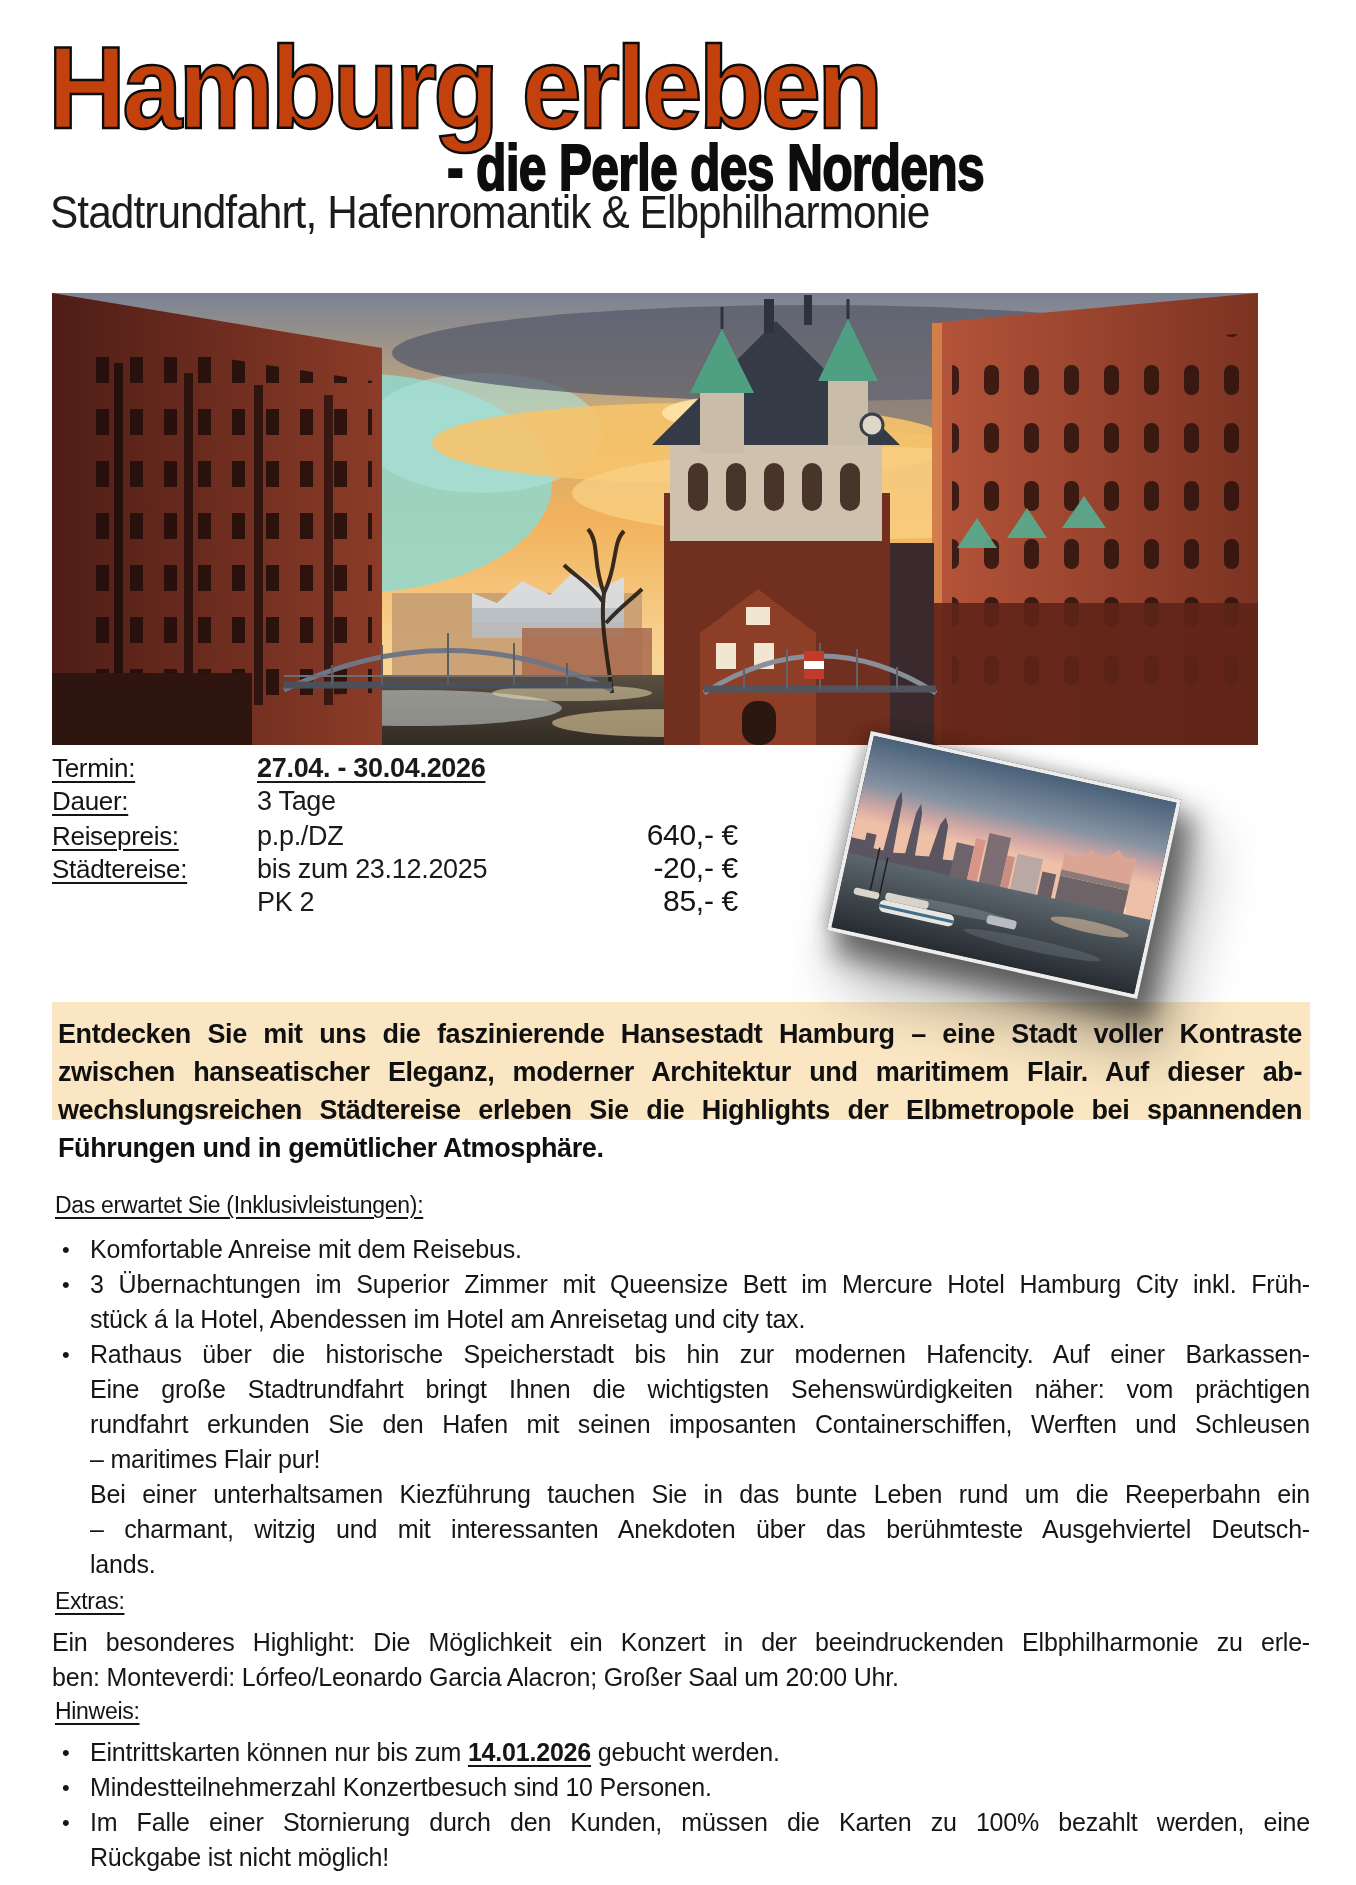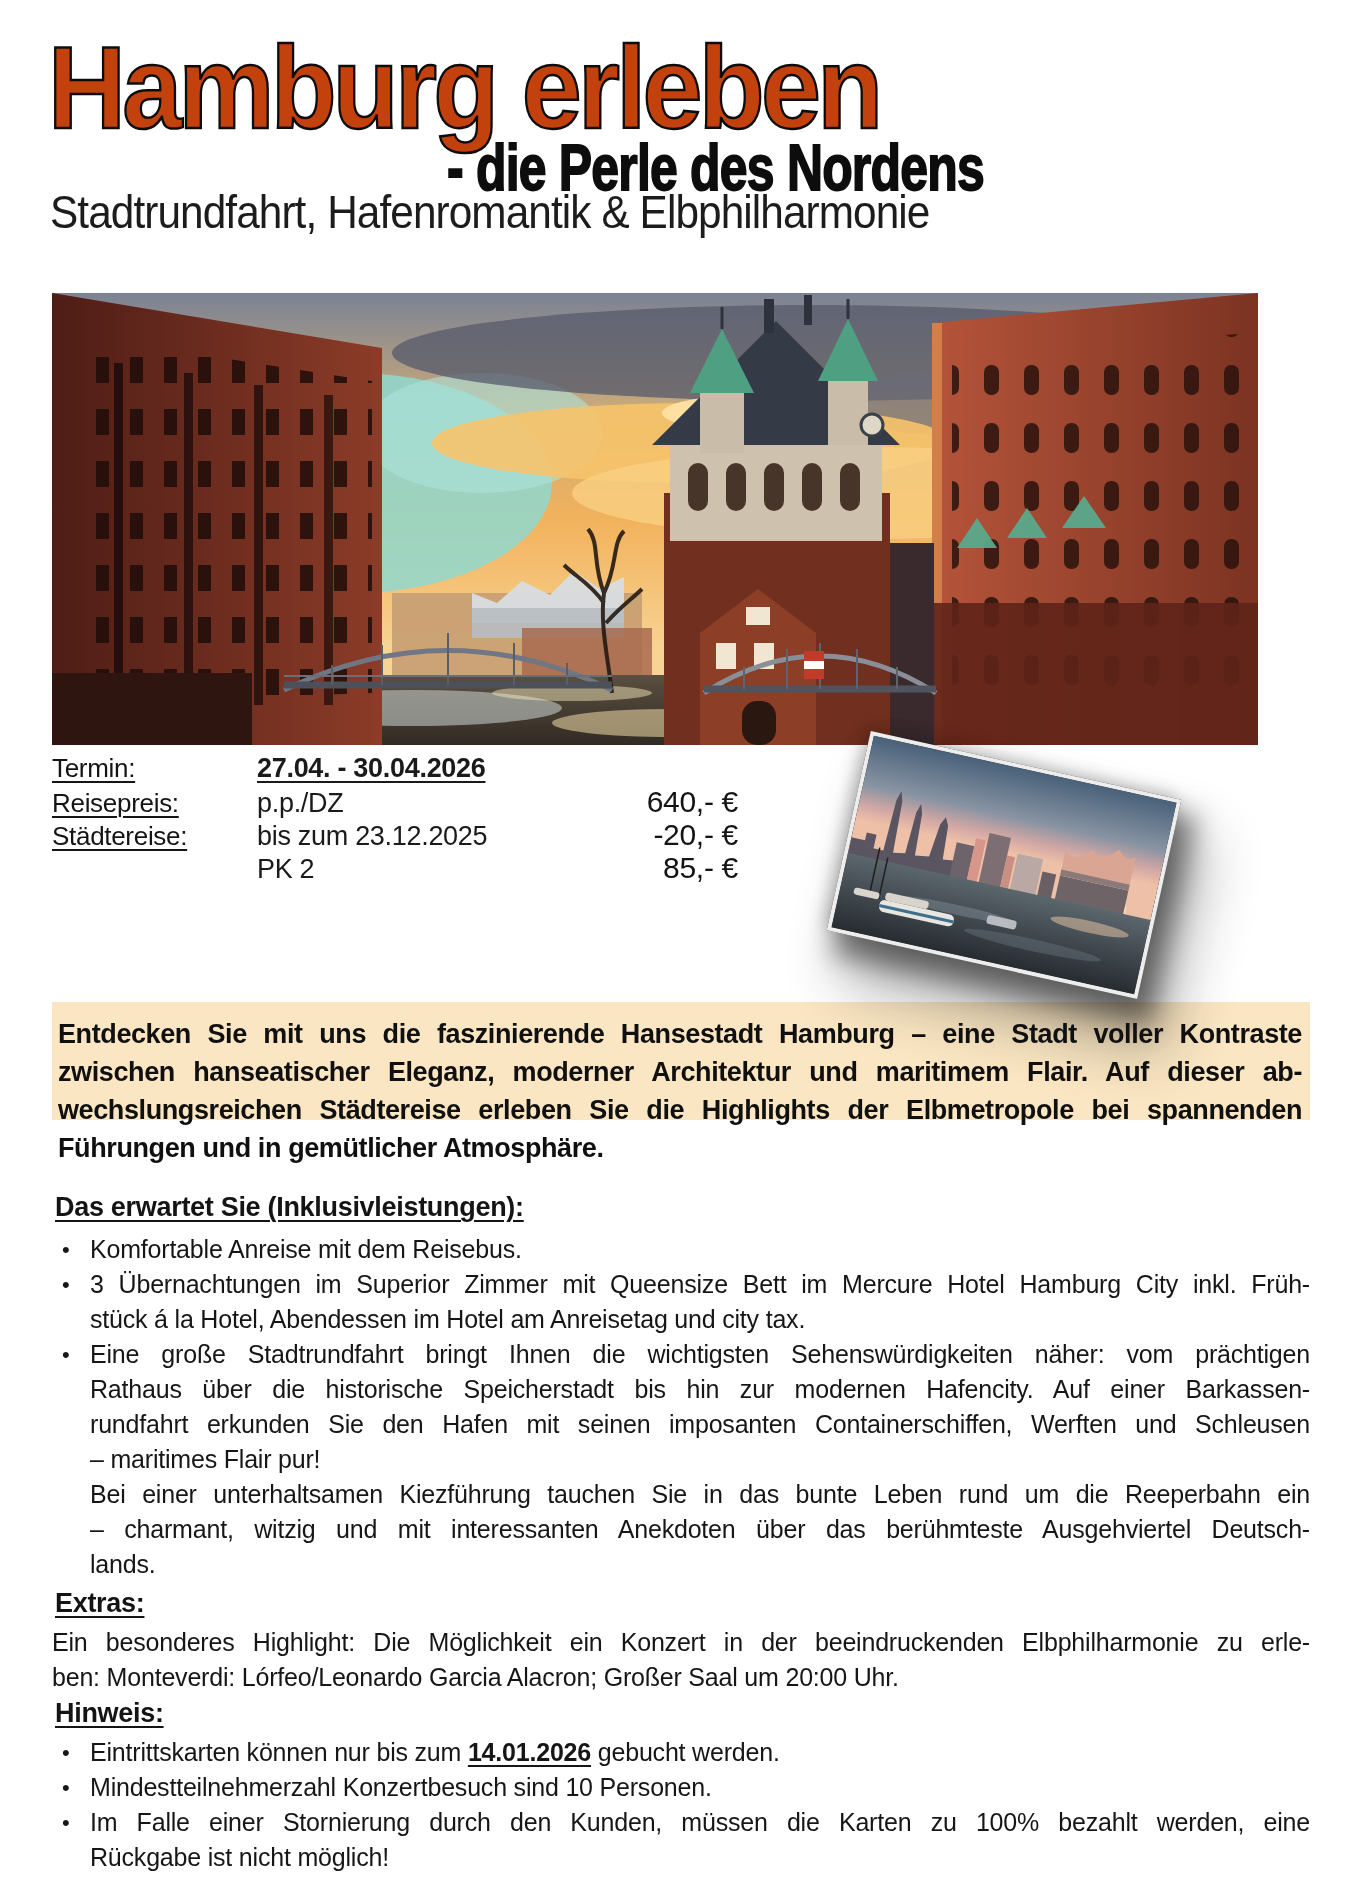--- a/index.html
+++ b/index.html
@@ -54,21 +54,21 @@
     position:absolute;left:52px;top:1002px;width:1258px;height:118px;
     background:#fae6c2;box-sizing:border-box;padding:13px 8px 0 6px;
     font-weight:bold;font-size:27px;line-height:38px;letter-spacing:-.4px;color:#101010;
   }
   .line{min-height:35px;}
   .just{text-align:justify;text-align-last:justify;}
   .intro-box .line{min-height:38px;}
 
   
   .sec-head{
-    position:absolute;left:55px;font-weight:bold;font-size:27px;letter-spacing:-.3px;
+    position:absolute;left:55px;font-weight:normal;font-size:23px;letter-spacing:-.3px;
     text-decoration:underline;text-decoration-thickness:2px;text-underline-offset:4px;white-space:nowrap;
   }
   .body-block{position:absolute;left:52px;width:1258px;font-size:25px;line-height:35px;letter-spacing:-.2px;color:#161616;}
   .bullet-row{display:grid;grid-template-columns:38px 1fr;}
   .bullet-dot{font-size:22px;padding-left:10px;line-height:35px;}
   .cont{padding-left:38px;}
 </style>
 </head>
 <body>
 
@@ -264,20 +264,25 @@
     </svg>
   </div>
 
   <div class="info-table">
     <div class="trow">
       <div class="tlabel u">Termin:</div>
       <div class="tdesc b u">27.04. - 30.04.2026</div>
       <div class="tprice"></div>
     </div>
     <div class="trow">
+      <div class="tlabel u">Dauer:</div>
+      <div class="tdesc">3 Tage</div>
+      <div class="tprice"></div>
+    </div>
+    <div class="trow">
       <div class="tlabel u">Reisepreis:</div>
       <div class="tdesc">p.p./DZ</div>
       <div class="tprice">640,- €</div>
     </div>
     <div class="trow">
       <div class="tlabel u">Städtereise:</div>
       <div class="tdesc">bis zum 23.12.2025</div>
       <div class="tprice">-20,- €</div>
     </div>
     <div class="trow">
@@ -306,22 +311,22 @@
     <div class="bullet-row">
       <div class="bullet-dot">•</div>
       <div>
         <div class="line just">3 Übernachtungen im Superior Zimmer mit Queensize Bett im Mercure Hotel Hamburg City inkl. Früh-</div>
         <div class="line">stück á la Hotel, Abendessen im Hotel am Anreisetag und city tax.</div>
       </div>
     </div>
     <div class="bullet-row">
       <div class="bullet-dot">•</div>
       <div>
+        <div class="line just">Rathaus über die historische Speicherstadt bis hin zur modernen Hafencity. Auf einer Barkassen-</div>
         <div class="line just">Eine große Stadtrundfahrt bringt Ihnen die wichtigsten Sehenswürdigkeiten näher: vom prächtigen</div>
-        <div class="line just">Rathaus über die historische Speicherstadt bis hin zur modernen Hafencity. Auf einer Barkassen-</div>
         <div class="line just">rundfahrt erkunden Sie den Hafen mit seinen imposanten Containerschiffen, Werften und Schleusen</div>
         <div class="line">– maritimes Flair pur!</div>
       </div>
     </div>
     <div class="cont">
       <div class="line just">Bei einer unterhaltsamen Kiezführung tauchen Sie in das bunte Leben rund um die Reeperbahn ein</div>
       <div class="line just">– charmant, witzig und mit interessanten Anekdoten über das berühmteste Ausgehviertel Deutsch-</div>
       <div class="line">lands.</div>
     </div>
   </div>

